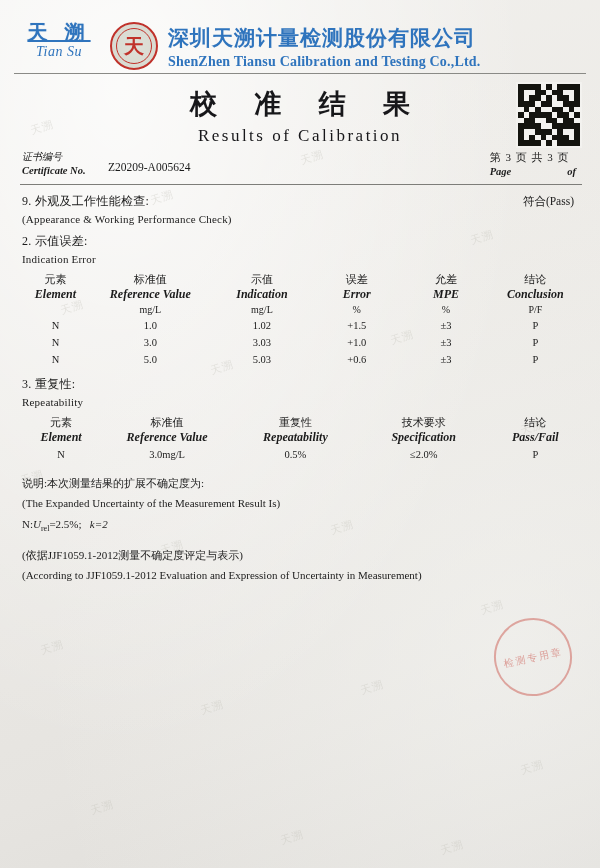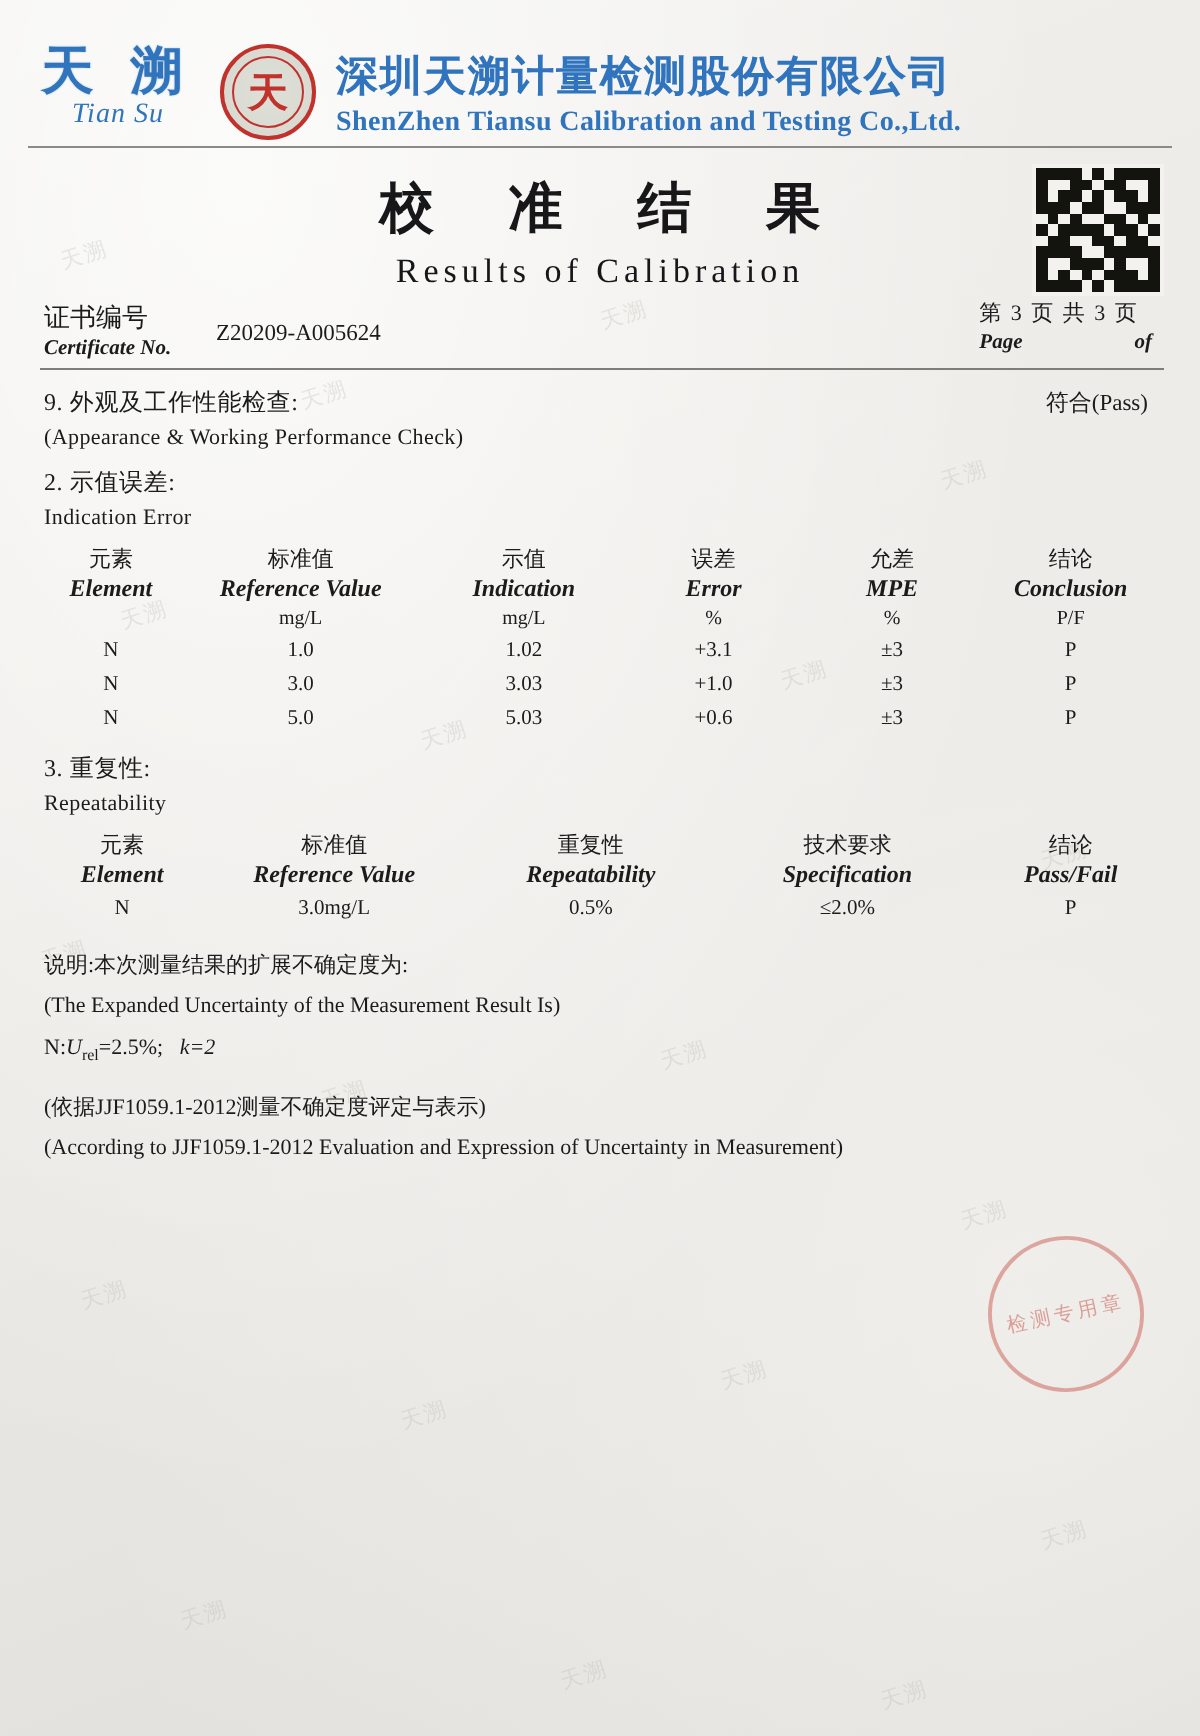--- a/index.html
+++ b/index.html
@@ -54,26 +54,27 @@
   }
   .logo-block {
     position: absolute;
     left: 16px;
     top: 22px;
     width: 86px;
     text-align: center;
     color: #2b6fbb;
   }
   .logo-cn {
-    font-size: 26px;
+    font-size: 20px;
     letter-spacing: 6px;
     font-weight: bold;
     line-height: 1.05;
     color: #2f74bd;
     text-shadow: 0 0 1px rgba(47,116,189,0.4);
+    text-decoration: underline;
   }
   .logo-en {
     font-size: 14px;
     font-style: italic;
     color: #2f74bd;
     margin-top: 1px;
     letter-spacing: 0.5px;
   }
   .seal {
     position: absolute;
@@ -185,21 +186,21 @@
     margin: 2px 18px 0 22px;
     height: 34px;
     font-size: 11px;
   }
   .cert-label {
     position: absolute;
     left: 0;
     top: 0;
     line-height: 1.35;
   }
-  .cert-label .cn { font-size: 13px; }
+  .cert-label .cn { font-size: 10px; font-style: italic; }
   .cert-label .en { font-style: italic; font-weight: bold; font-size: 10.5px; }
   .cert-value {
     position: absolute;
     left: 86px;
     top: 11px;
     font-size: 11.5px;
     font-family: "Liberation Serif", serif;
   }
   .page-no {
     position: absolute;
@@ -552,21 +553,21 @@
               <td>%</td>
               <td>%</td>
               <td>P/F</td>
             </tr>
         </thead>
         <tbody id="s2-body">
             <tr>
               <td>N</td>
               <td>1.0</td>
               <td>1.02</td>
-              <td>+3.1</td>
+              <td>+1.5</td>
               <td>±3</td>
               <td>P</td>
             </tr>
             <tr>
               <td>N</td>
               <td>3.0</td>
               <td>3.03</td>
               <td>+1.0</td>
               <td>±3</td>
               <td>P</td>

